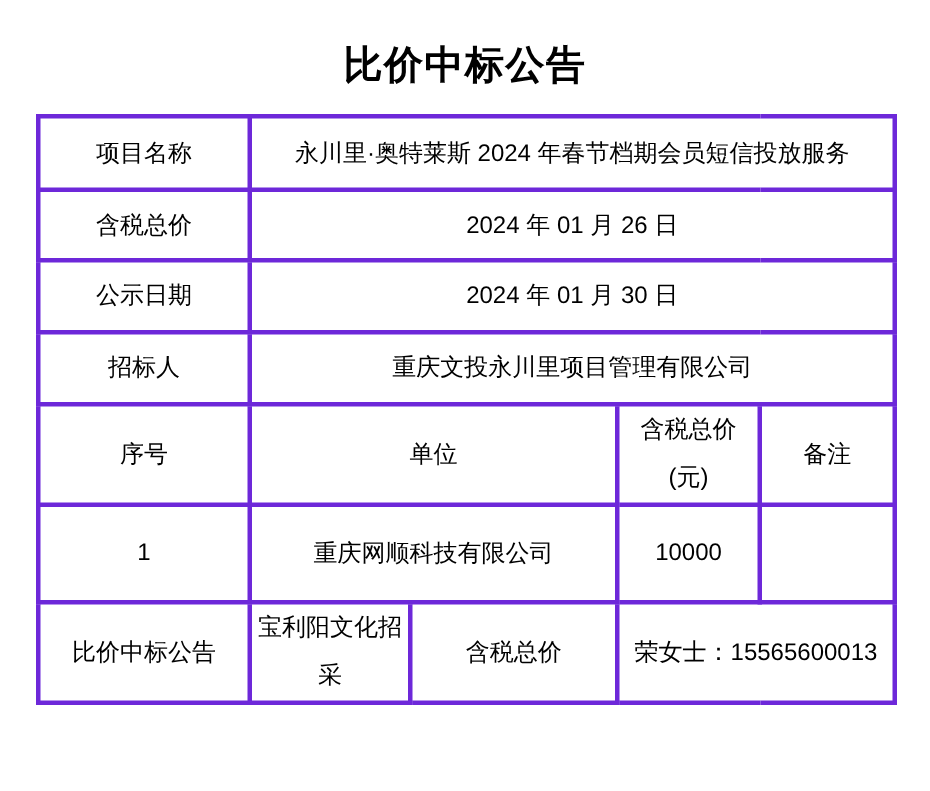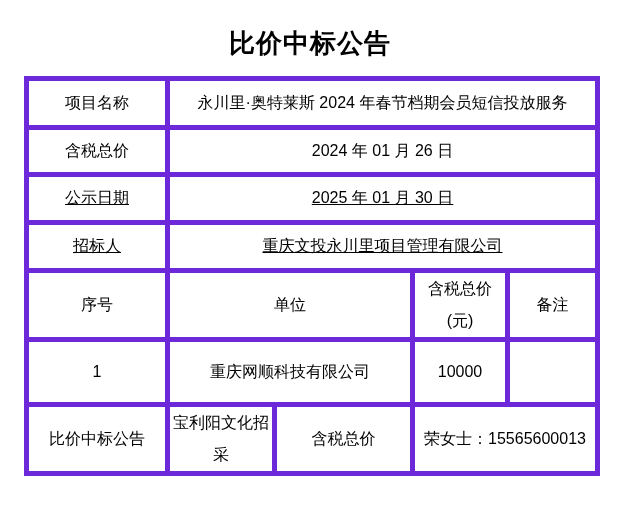--- a/index.html
+++ b/index.html
@@ -29,30 +29,30 @@
     letter-spacing: 1px;
     line-height: 1.2;
   }
   table.doc {
     border-collapse: collapse;
     table-layout: fixed;
     margin-left: 24px;
     width: 571px;
   }
   table.doc td {
-    border: 5px solid #6d28d9;
+    border: 3px solid #6d28d9;
     text-align: center;
     vertical-align: middle;
     font-size: 16px;
     padding: 0 2px;
     overflow: hidden;
   }
   tr.h49 td { height: 49px; }
   tr.h47 td { height: 47px; }
-  tr.h48 td { height: 48px; text-decoration: underline; }
+  tr.h48 td { height: 48px; }
   tr.h67 td { height: 57px; }
   tr.h65 td { height: 65px; }
   td.twolines { line-height: 2; }
   td.wrap {
     line-height: 2;
     word-break: break-all;
     padding: 0 4px;
   }
   .price-line { display: block; line-height: 2; }
 </style>
@@ -78,21 +78,21 @@
       <td colspan="4">永川里·奥特莱斯 2024 年春节档期会员短信投放服务</td>
     </tr>
 
     <tr class="h47">
       <td>含税总价</td>
       <td colspan="4">2024 年 01 月 26 日</td>
     </tr>
 
     <tr class="h48">
       <td>公示日期</td>
-      <td colspan="4">2025 年 01 月 30 日</td>
+      <td colspan="4">2024 年 01 月 30 日</td>
     </tr>
 
     <tr class="h48">
       <td>招标人</td>
       <td colspan="4">重庆文投永川里项目管理有限公司</td>
     </tr>
 
     <tr class="h67">
       <td>序号</td>
       <td colspan="2">单位</td>

